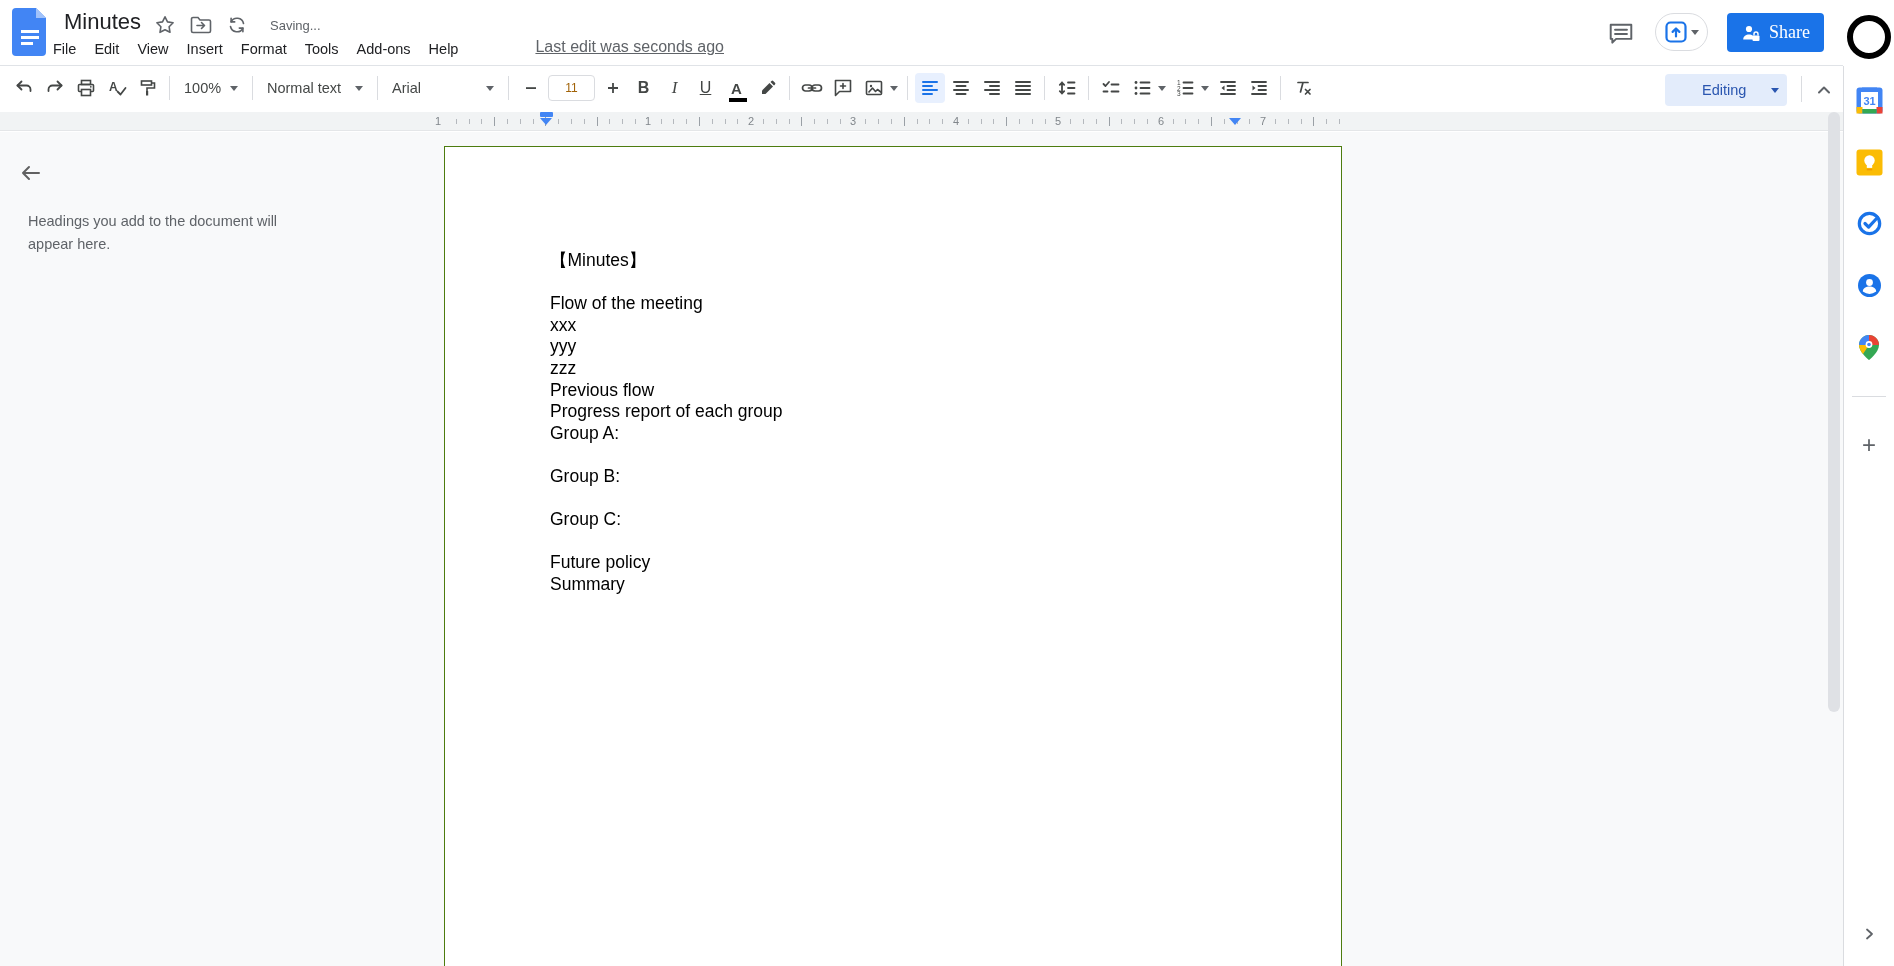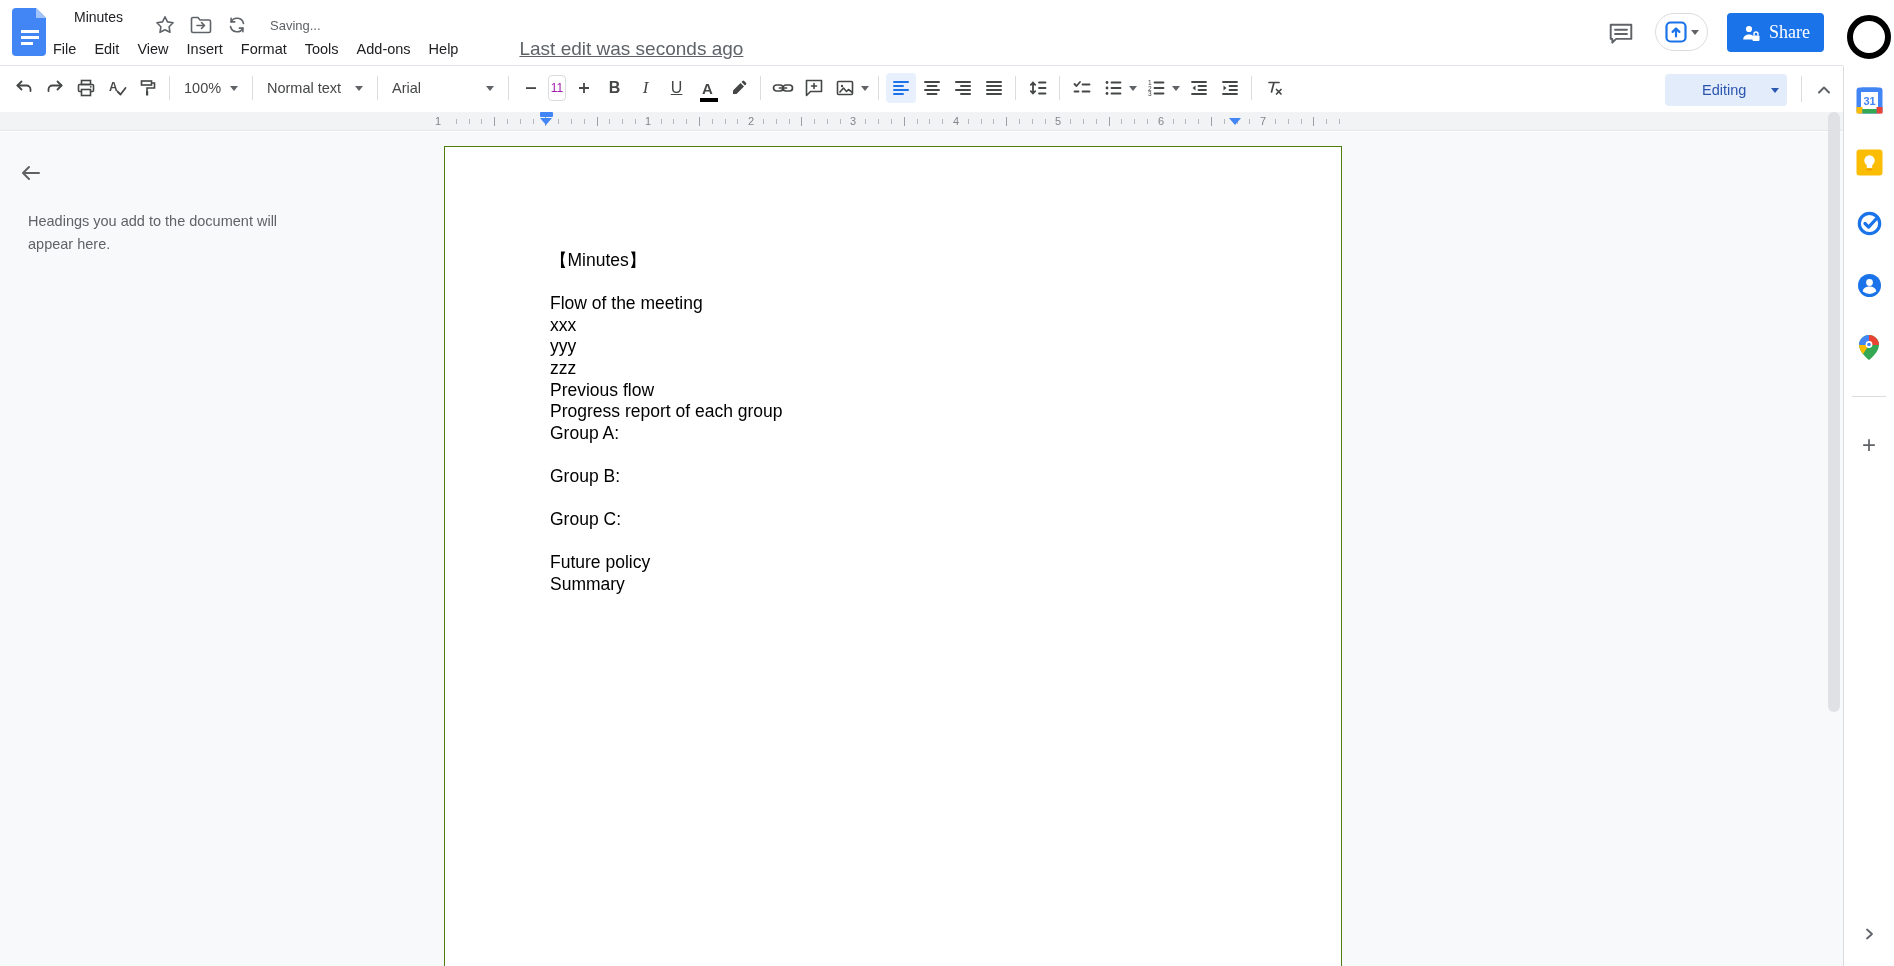--- a/index.html
+++ b/index.html
@@ -4,41 +4,41 @@
 <style>
   * { box-sizing: border-box; margin: 0; padding: 0; }
   html,body { width:1894px; height:966px; }
   body { font-family:"Liberation Sans","DejaVu Sans",sans-serif; background:#fff; overflow:hidden; }
   #stage { position:relative; width:1894px; height:966px; background:#fff; }
 
   
   .header { position:absolute; left:0; top:0; width:1894px; height:66px; background:#fff; }
   .header-border { position:absolute; left:0; top:65px; width:1843px; height:1px; background:#e0e3e7; }
   .docs-logo { position:absolute; left:12px; top:8px; width:36px; height:48px; cursor:pointer; }
-  .doc-title { position:absolute; left:74px; top:9px; font-size:14px; color:#202124; }
+  .doc-title { position:absolute; left:64px; top:9px; font-size:22px; color:#202124; }
   .title-icons { position:absolute; left:152px; top:12px; display:flex; align-items:center; gap:10px; }
   .hicon { width:26px; height:26px; display:flex; align-items:center; justify-content:center; cursor:pointer; }
   .saving-text { font-size:13px; color:#5f6368; margin-left:10px; }
   .menubar { position:absolute; left:44px; top:38px; display:flex; align-items:flex-start; height:26px; }
   .menu-item { font-size:14.5px; color:#202124; padding:3px 9px; border-radius:4px; cursor:pointer; }
-  .last-edit { font-size:19px; color:#5f6368; text-decoration:underline; margin-left:52px; cursor:pointer; }
+  .last-edit { font-size:16px; color:#5f6368; text-decoration:underline; margin-left:68px; cursor:pointer; }
   .comment-history { position:absolute; left:1603px; top:16px; width:36px; height:36px; display:flex; align-items:center; justify-content:center; cursor:pointer; }
   .present-pill { position:absolute; left:1655px; top:13px; width:53px; height:38px; border:1px solid #dadce0; border-radius:20px; display:flex; align-items:center; justify-content:center; gap:3px; cursor:pointer; background:#fff; }
   .share-btn { position:absolute; left:1727px; top:13px; width:97px; height:39px; background:#1a73e8; border:none; border-radius:4px; color:#fff; font-size:18px; font-weight:500; display:flex; align-items:center; justify-content:center; gap:8px; cursor:pointer; font-family:Liberation Serif, serif; }
   .avatar { position:absolute; left:1847px; top:15px; width:44px; height:44px; border-radius:50%; border:6px solid #000; background:#fff; cursor:pointer; }
 
   
   .toolbar { position:absolute; left:0; top:66px; width:1843px; height:44px; background:#fff; display:flex; align-items:center; padding-left:8px; }
   .tbi { width:30px; height:30px; border-radius:4px; display:flex; align-items:center; justify-content:center; flex:0 0 auto; margin:0 .5px; cursor:pointer; color:#444746; }
   .tbi.active { background:#e8f0fe; color:#1a73e8; }
   .tb-sep { width:1px; height:24px; background:#dadce0; margin:0 6px; flex:0 0 auto; }
   .tb-select { height:30px; display:flex; align-items:center; justify-content:space-between; padding:0 8px; border-radius:4px; cursor:pointer; flex:0 0 auto; color:#444746; font-size:14.5px; }
   .caret-down { width:0; height:0; border-left:4.5px solid transparent; border-right:4.5px solid transparent; border-top:5px solid #5f6368; display:inline-block; }
   .w-zoom { width:70px; } .w-style { width:112px; } .w-font { width:118px; }
-  .fontsize-box { width:18px; height:26px; border:1px solid #dadce0; border-radius:4px; display:flex; align-items:center; justify-content:center; font-size:12px; color:#a21caf; margin:0 2px; cursor:text; }
+  .fontsize-box { width:47px; height:26px; border:1px solid #dadce0; border-radius:4px; display:flex; align-items:center; justify-content:center; font-size:12px; color:#a16207; margin:0 2px; cursor:text; }
   .glyph-btn { font-size:16px; color:#444746; }
   .bold-g { font-weight:bold; font-size:16px; }
   .italic-g { font-style:italic; font-family:"Liberation Serif","DejaVu Serif",serif; font-size:17px; }
   .under-g { text-decoration:underline; font-size:16px; }
   .colorA { position:relative; font-size:15px; font-weight:bold; line-height:1; }
   .colorA .bar { position:absolute; left:-2px; bottom:-6px; width:18px; height:3.5px; background:#000; }
   .img-combo, .list-combo { display:flex; align-items:center; flex:0 0 auto; }
   .mini-caret { margin-left:1px; margin-right:3px; cursor:pointer; }
 
   .mode-btn { position:absolute; left:1665px; top:74px; width:122px; height:32px; background:#e3ecfb; border-radius:4px; display:flex; align-items:center; padding:0 12px; gap:25px; cursor:pointer; }

